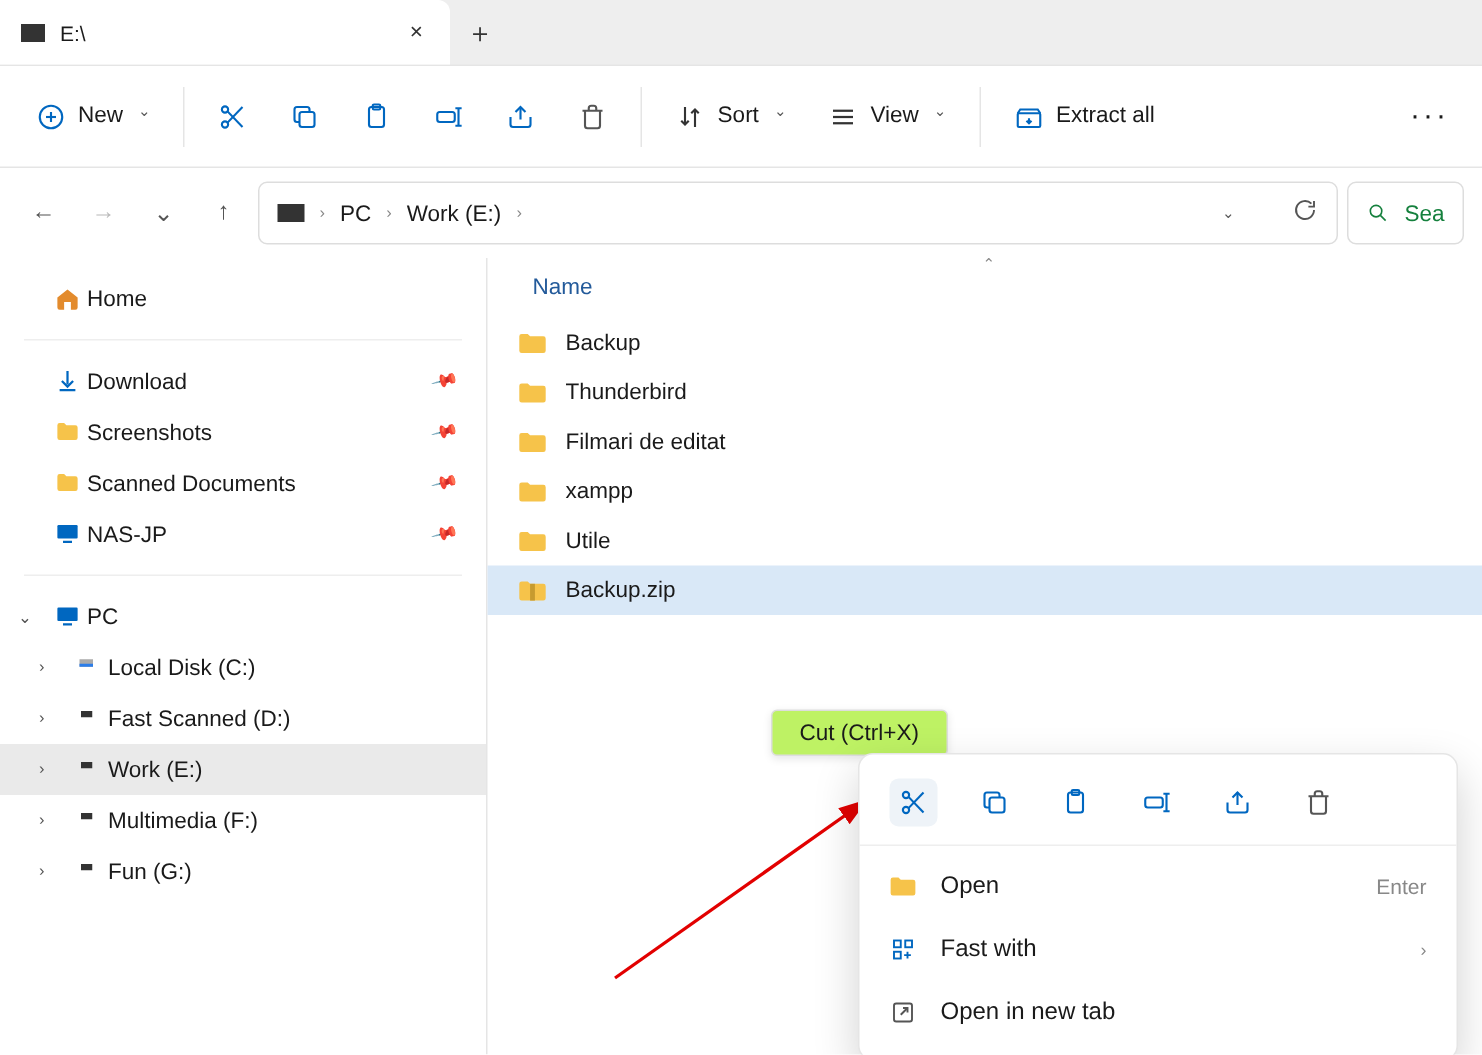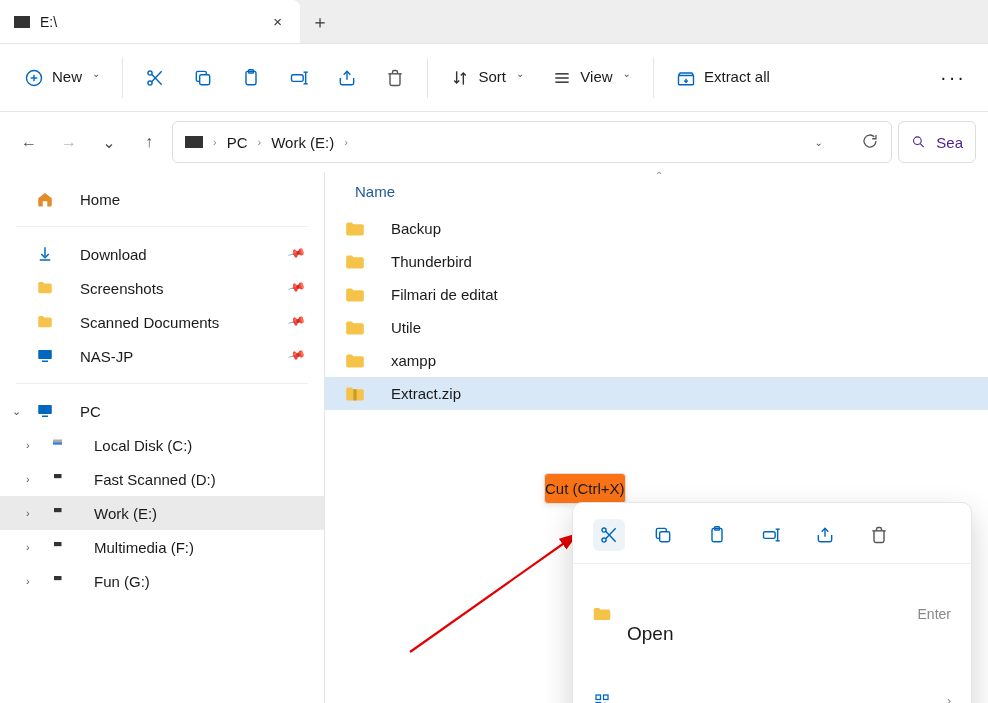--- a/index.html
+++ b/index.html
@@ -24,62 +24,62 @@
 
     
     .navrow { height: 60px; display: flex; align-items: center; padding: 0 12px; gap: 6px; background: #fff; }
     .navbtn { width: 34px; height: 34px; display: flex; align-items: center; justify-content: center; color: #555; font-size: 16px; border-radius: 6px; cursor: pointer; }
     .navbtn.disabled { color: #bbb; }
     .addr { flex: 1; height: 42px; border: 1px solid #ddd; border-radius: 6px; display: flex; align-items: center; padding: 0 12px; gap: 10px; }
     .addr .drive-icon { width: 18px; height: 12px; background: #333; display: inline-block; }
     .addr span.sep { color: #888; font-size: 11px; }
     .addr .crumb { cursor: pointer; }
     .addr .spacer { flex: 1; }
-    .searchbox { height: 42px; border: 1px solid #ddd; border-radius: 6px; display: flex; align-items: center; padding: 0 12px; gap: 10px; width: 78px; overflow: hidden; color: #4c1d95; }
+    .searchbox { height: 42px; border: 1px solid #ddd; border-radius: 6px; display: flex; align-items: center; padding: 0 12px; gap: 10px; width: 78px; overflow: hidden; color: #15803d; }
 
     
     .columns { display: flex; height: calc(703px - 44px - 68px - 60px); }
 
     
     .navpane { width: 325px; border-right: 1px solid #e5e5e5; padding-top: 10px; }
-    .navitem { display: flex; align-items: center; gap: 26px; padding: 8px 16px 8px 36px; cursor: pointer; position: relative; }
+    .navitem { display: flex; align-items: center; gap: 4px; padding: 8px 16px 8px 36px; cursor: pointer; position: relative; }
     .navitem.top { padding-left: 36px; }
     .navitem .twisty { position: absolute; left: 12px; font-size: 11px; color: #555; }
     .navitem.sub { padding-left: 50px; }
     .navitem.selected { background: #eaeaea; }
     .nav-sep { height: 1px; background: #eee; margin: 10px 16px; }
     .pin { position: absolute; right: 20px; color: #aaa; font-size: 12px; transform: rotate(30deg); }
     .ficon { width: 18px; height: 18px; display: inline-flex; align-items: center; justify-content: center; }
     .ficon.home { color: #e38b2d; }
     .ficon.folder { color: #f6c34a; }
     .ficon.pc { color: #0067C0; }
     .ficon.disk { color: #333; }
 
     
     .filepane { flex: 1; position: relative; }
     .colheader { display: flex; align-items: center; height: 40px; color: #235a9a; padding-left: 30px; border-bottom: 1px solid transparent; position: relative; }
     .colheader .sort-ind { position: absolute; top: -2px; left: 330px; font-size: 10px; color: #888; }
-    .filerow { display: flex; align-items: center; gap: 26px; padding: 8px 0 8px 20px; cursor: pointer; }
+    .filerow { display: flex; align-items: center; gap: 12px; padding: 8px 0 8px 20px; cursor: pointer; }
     .filerow.selected { background: #d9e8f7; }
     .fld-ic { width: 20px; height: 16px; display: inline-block; }
     .fld-ic svg { width: 20px; height: 16px; }
     span.zip-ic { position: relative; }
 
     
     .ctx { position: absolute; left: 572px; top: 502px; width: 400px; background: #fff; border: 1px solid #e5e5e5; border-radius: 10px; box-shadow: 0 12px 30px rgba(0,0,0,0.18); padding: 10px 0; }
     .ctx-actions { display: flex; gap: 22px; padding: 6px 20px 12px; border-bottom: 1px solid #eee; margin-bottom: 6px; }
     .ctx-act { width: 32px; height: 32px; display: flex; align-items: center; justify-content: center; border-radius: 6px; cursor: pointer; }
     .ctx-act.hov { background: #eef3f8; }
     .ctx-item { display: flex; align-items: center; gap: 16px; padding: 12px 20px; cursor: pointer; }
-    .ctx-item .lbl { flex: 1; font-size: 19px; margin-top: 41px; }
+    .ctx-item .lbl { flex: 1; font-size: 16px; }
     .ctx-item .hint { color: #888; font-size: 14px; }
     .ctx-item .sub { color: #888; font-size: 12px; }
 
     
-    .tooltip { position: absolute; left: 544px; top: 473px; background: #f97316; border: 1px solid #ddd; padding: 6px 0; font-size: 14px; border-radius: 4px; box-shadow: 0 2px 6px rgba(0,0,0,0.1); }
+    .tooltip { position: absolute; left: 514px; top: 473px; background: #bef264; border: 1px solid #ddd; padding: 6px 18px; font-size: 14px; border-radius: 4px; box-shadow: 0 2px 6px rgba(0,0,0,0.1); }
 
     
     .arrow { position: absolute; left: 405px; top: 472px; pointer-events: none; }
   </style>
 </head>
 <body>
 
 <div class="tabstrip">
   <div class="tab">
     <span class="tab-icon"></span>
@@ -362,34 +362,34 @@
     <div class="filerow">
       <span class="fld-ic"><svg viewBox="0 0 24 20">
             <path fill="#f6c34a" d="M1 4a2 2 0 0 1 2-2h5l2 2h11a2 2 0 0 1 2 2v10a2 2 0 0 1-2 2H3a2 2 0 0 1-2-2V4z"></path>
           </svg></span>
       <span>Filmari de editat</span>
     </div>
     <div class="filerow">
       <span class="fld-ic"><svg viewBox="0 0 24 20">
             <path fill="#f6c34a" d="M1 4a2 2 0 0 1 2-2h5l2 2h11a2 2 0 0 1 2 2v10a2 2 0 0 1-2 2H3a2 2 0 0 1-2-2V4z"></path>
           </svg></span>
-      <span>Utile</span>
+      <span>xampp</span>
     </div>
     <div class="filerow">
       <span class="fld-ic"><svg viewBox="0 0 24 20">
             <path fill="#f6c34a" d="M1 4a2 2 0 0 1 2-2h5l2 2h11a2 2 0 0 1 2 2v10a2 2 0 0 1-2 2H3a2 2 0 0 1-2-2V4z"></path>
           </svg></span>
-      <span>xampp</span>
+      <span>Utile</span>
     </div>
     <div class="filerow selected">
       <span class="fld-ic zip-ic"><svg viewBox="0 0 24 20">
             <path fill="#f6c34a" d="M1 4a2 2 0 0 1 2-2h5l2 2h11a2 2 0 0 1 2 2v10a2 2 0 0 1-2 2H3a2 2 0 0 1-2-2V4z"></path>
             <rect x="10" y="4" width="4" height="14" fill="#c79b2f"></rect>
           </svg></span>
-      <span>Extract.zip</span>
+      <span>Backup.zip</span>
     </div>
   </div>
 </div>
 
 <svg class="arrow" width="190" height="190">
   <defs>
       <marker id="ah" markerWidth="10" markerHeight="10" refX="8" refY="3" orient="auto">
         <path d="M0,0 L9,3 L0,6 z" fill="#e20000"></path>
       </marker>
     </defs>
@@ -460,13 +460,23 @@
         <svg viewBox="0 0 24 24" width="20" height="20" fill="none" stroke="currentColor" stroke-width="1.7">
           <rect x="4" y="4" width="6" height="6"></rect>
           <rect x="14" y="4" width="6" height="6"></rect>
           <rect x="4" y="14" width="6" height="6"></rect>
           <path d="M16 14v6M13 17h6"></path>
         </svg>
       </span>
     <span class="lbl">Fast with</span>
     <span class="sub">›</span>
   </div>
+  <div class="ctx-item">
+    <span class="ficon" style="color:#555">
+        <svg viewBox="0 0 24 24" width="20" height="20" fill="none" stroke="currentColor" stroke-width="1.7">
+          <rect x="4" y="4" width="16" height="16" rx="2"></rect>
+          <path d="M10 14l6-6"></path>
+          <path d="M12 8h4v4"></path>
+        </svg>
+      </span>
+    <span class="lbl">Open in new tab</span>
+  </div>
 </div>
 
 </body></html>

